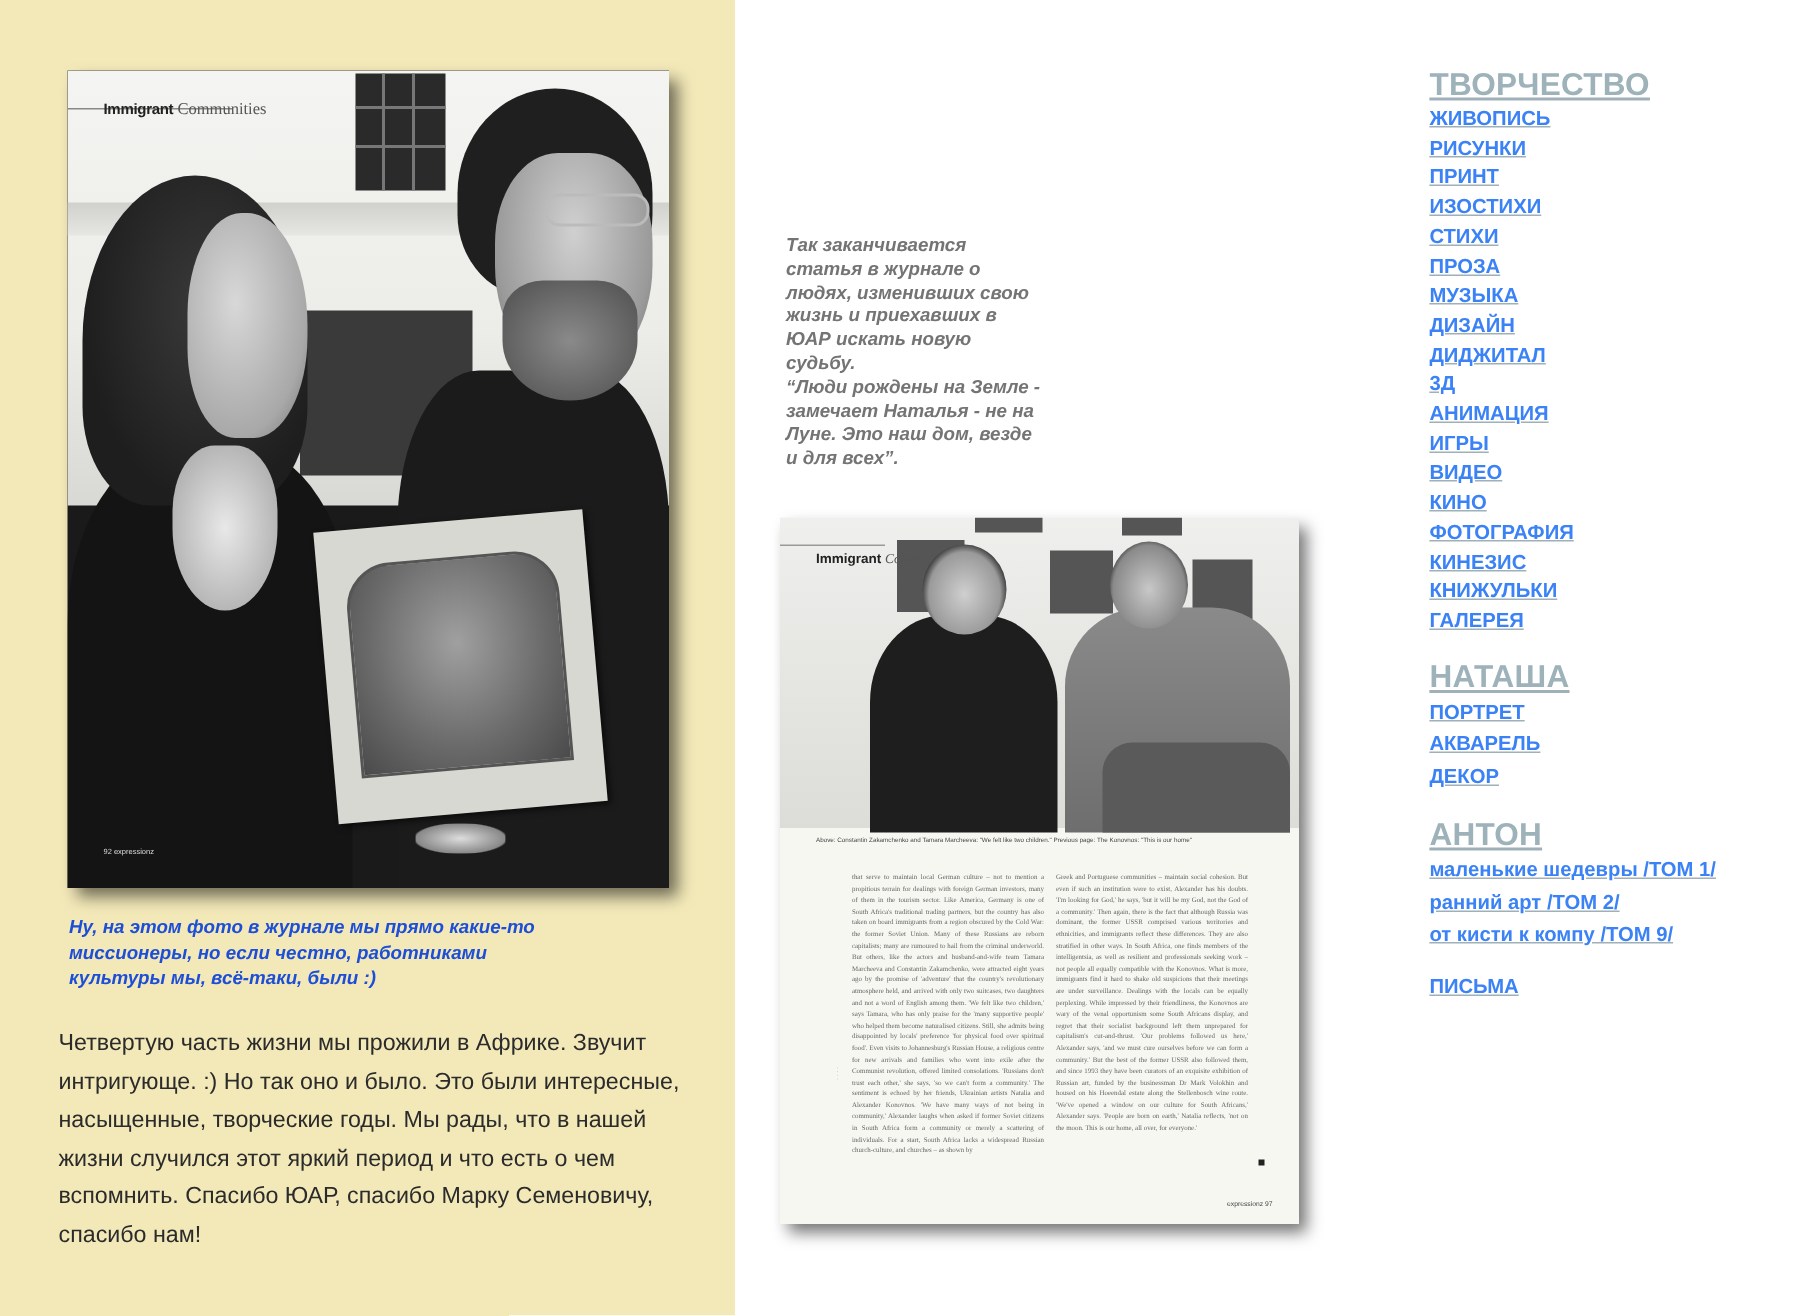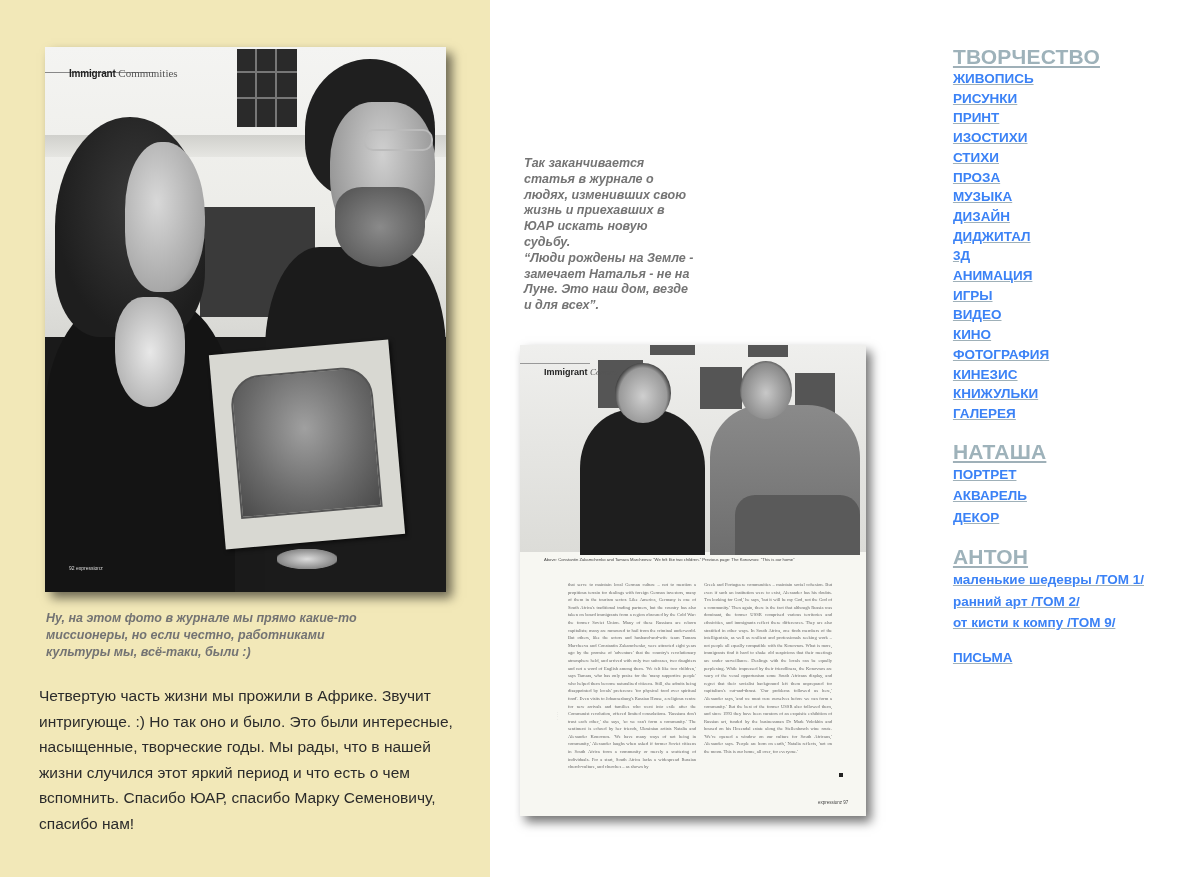--- a/index.html
+++ b/index.html
@@ -98,21 +98,21 @@
     position: absolute; left: 24px; top: 20px; font-size: 10px; color: #222; white-space: nowrap;
   }
   .mag-header .bold { font-weight: bold; letter-spacing: -0.2px; }
   .mag-header .italic { font-family: "Liberation Serif", serif; color: #555; font-size: 11px; }
   .mag-footer {
     position: absolute; left: 24px; top: 518px; font-size: 5px; color: #ddd;
   }
 
   .caption1 {
     position: absolute; left: 46px; top: 610px; width: 320px;
-    font-size: 12.5px; line-height: 17px; color: #737373;
+    font-size: 12.5px; line-height: 17px; color: #1d4ed8;
     font-style: italic; font-weight: bold;
   }
   .body-text {
     position: absolute; left: 39px; top: 683px; width: 420px;
     font-size: 15.5px; line-height: 25.5px; color: #2b2b2b;
   }
 
   
   .quote {
     position: absolute; left: 524px; top: 156px; width: 170px;

